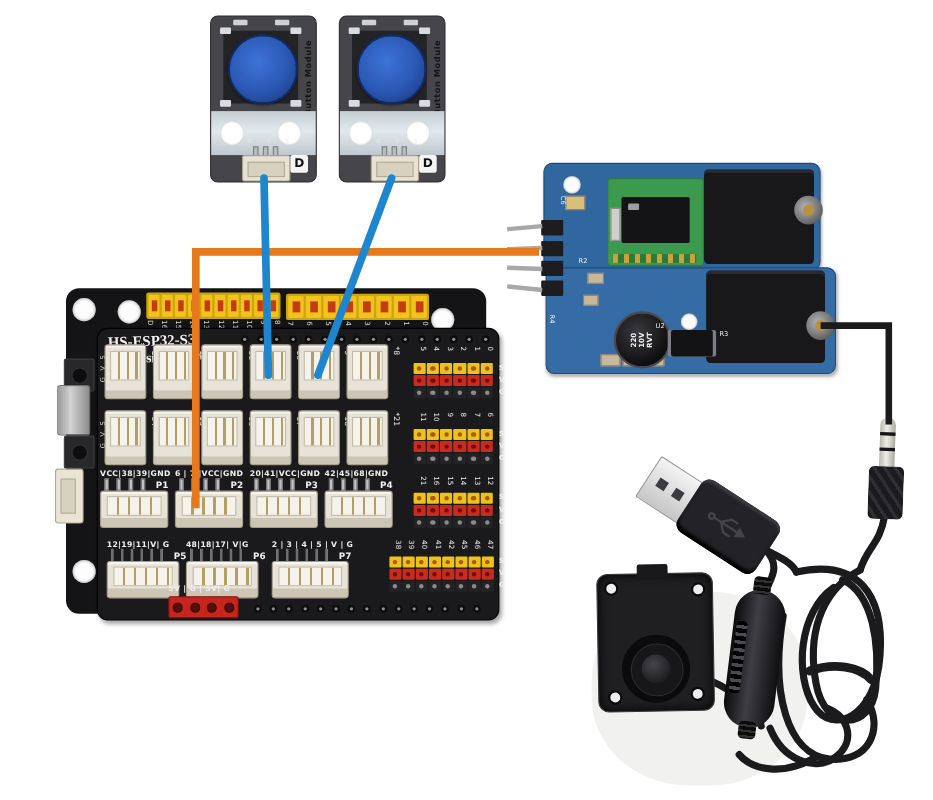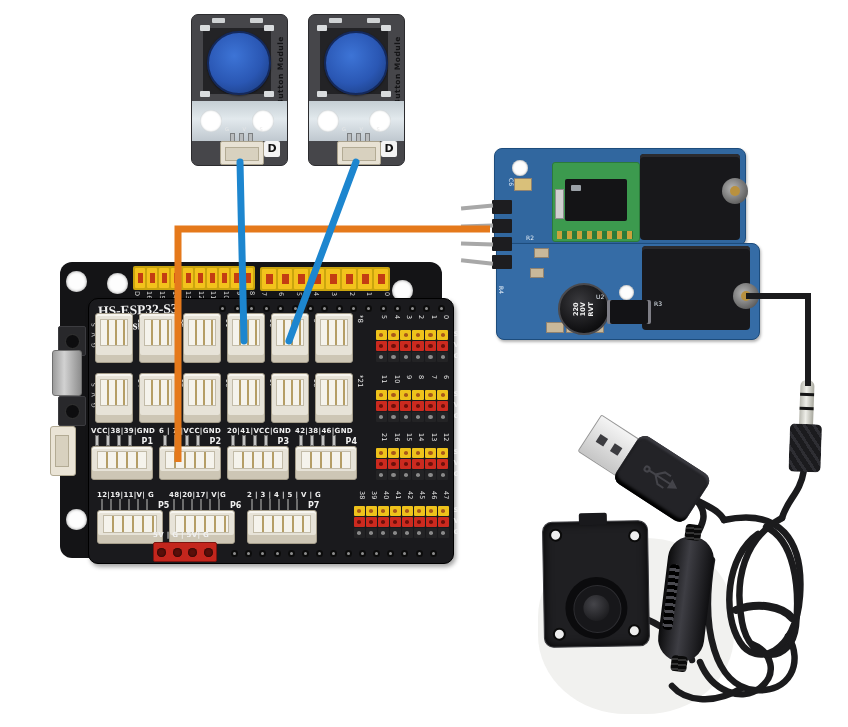--- a/index.html
+++ b/index.html
@@ -449,21 +449,21 @@
             <div class="stub"></div>
             <div class="stub"></div>
             <div class="stub"></div>
             <span class="pname">P3</span>
           </div>
           <div class="port">
             <div class="slot"></div>
           </div>
         </div>
         <div class="portgrp" style="left: 206px; top: 128px; width: 62px;">
-          <div class="plabel">42|38|46|GND</div>
+          <div class="plabel">42|45|68|GND</div>
           <div class="stubrow">
             <div class="stub"></div>
             <div class="stub"></div>
             <div class="stub"></div>
             <div class="stub"></div>
             <span class="pname">P4</span>
           </div>
           <div class="port">
             <div class="slot"></div>
           </div>
@@ -479,21 +479,21 @@
             <div class="stub"></div>
             <div class="stub"></div>
             <div class="stub"></div>
             <span class="pname">P5</span>
           </div>
           <div class="port">
             <div class="slot"></div>
           </div>
         </div>
         <div class="portgrp" style="left: 80px; top: 192px; width: 66px;">
-          <div class="plabel">48|20|17| V|G</div>
+          <div class="plabel">48|18|17| V|G</div>
           <div class="stubrow">
             <div class="stub"></div>
             <div class="stub"></div>
             <div class="stub"></div>
             <div class="stub"></div>
             <div class="stub"></div>
             <div class="stub"></div>
             <span class="pname">P6</span>
           </div>
           <div class="port">

